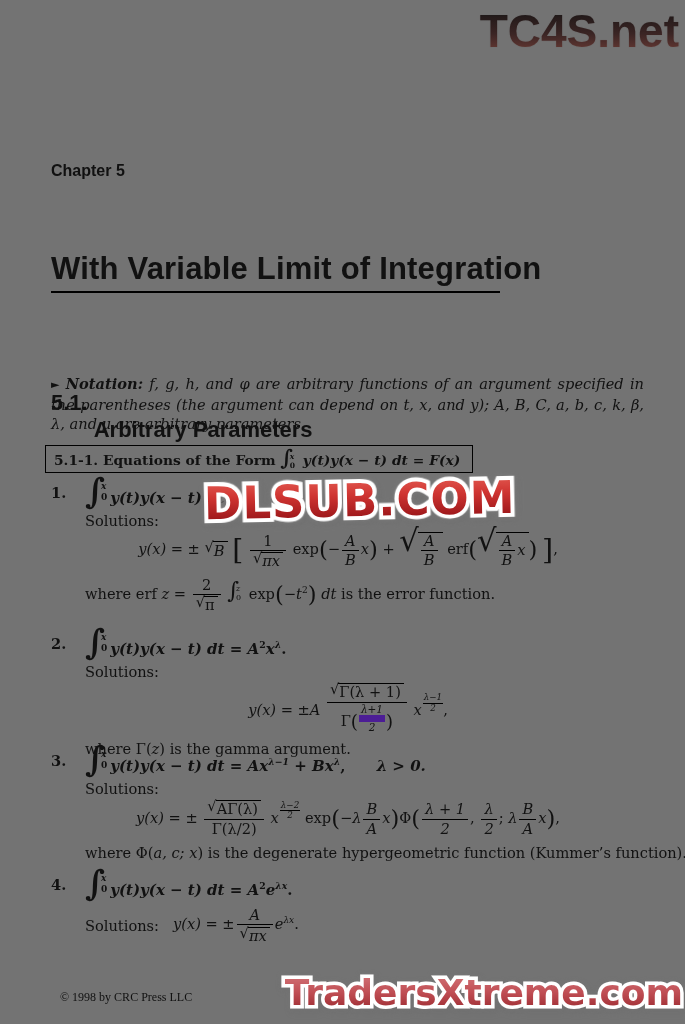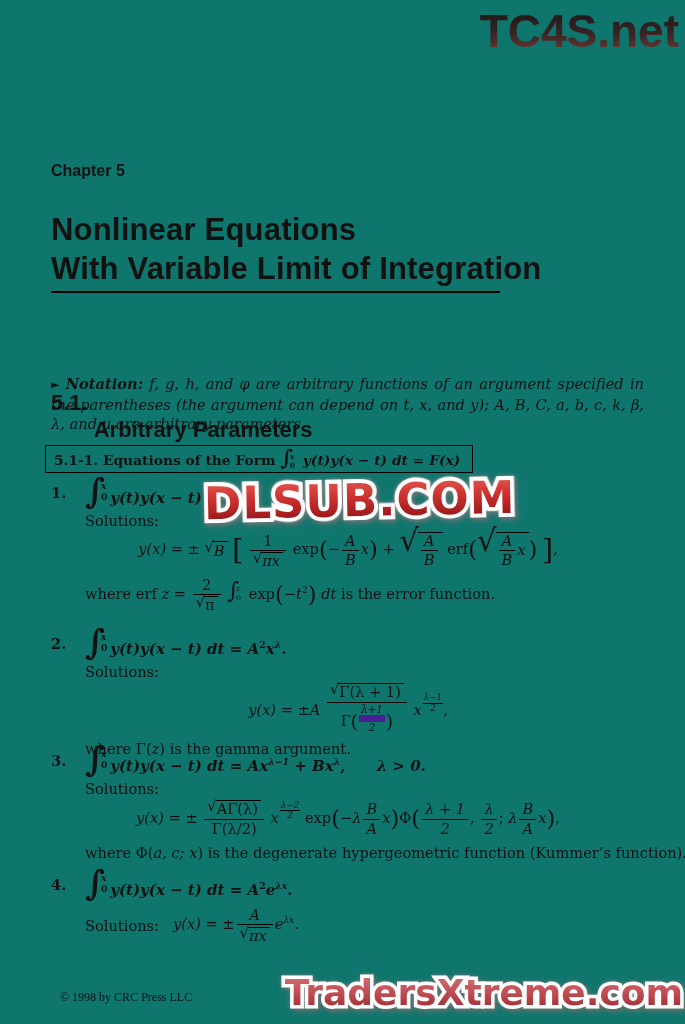--- a/index.html
+++ b/index.html
@@ -1,18 +1,18 @@
 <!DOCTYPE html>
 <html><head>
 <meta charset="utf-8">
 <style>
   * { box-sizing: border-box; }
   html,body { margin:0; padding:0; background:#ffffff; }
   .page {
-    position:relative; width:685px; height:1024px; background:#0f766e;
+    position:relative; width:685px; height:1024px; background:#737373;
     font-family:"DejaVu Serif", serif; color:#111; overflow:hidden;
   }
   .abs { position:absolute; }
 
   
   .logo-stack { position:absolute; white-space:nowrap; }
   .logo-stack .layer { position:absolute; left:0; top:0; white-space:nowrap; }
   .logo-stack .sizer { visibility:hidden; white-space:nowrap; }
 
   .tc4s { right:6px; top:4px; font-family:"Liberation Sans", sans-serif;
@@ -110,21 +110,21 @@
 
 <div class="page">
 
   <div class="logo-stack tc4s">
     <span class="layer fill">TC4S.net</span>
     <span class="sizer">TC4S.net</span>
   </div>
 
   <div class="abs chapter">Chapter 5</div>
   <div class="abs title">
-    <span>Nonlinear Equations</span><br>
+    <br>
     <span>With Variable Limit of Integration</span>
   </div>
   <div class="abs rule"></div>
 
   <div class="abs notation">
     <span class="marker">►</span>
     <span class="nlabel">Notation:</span>
     <span>f, g, h, and φ are arbitrary functions of an argument specified in the parentheses (the argument can depend on t, x, and y); A, B, C, a, b, c, k, β, λ, and μ are arbitrary parameters.</span>
   </div>
 

